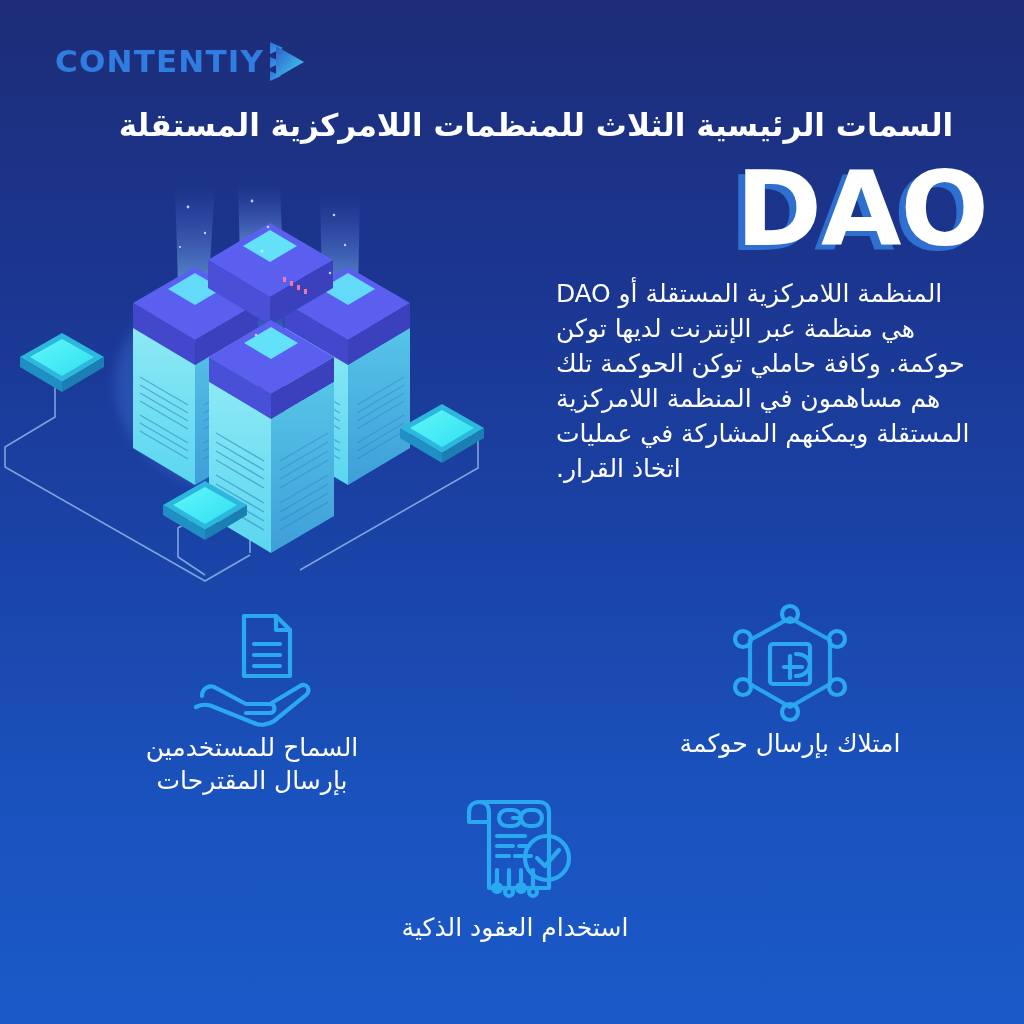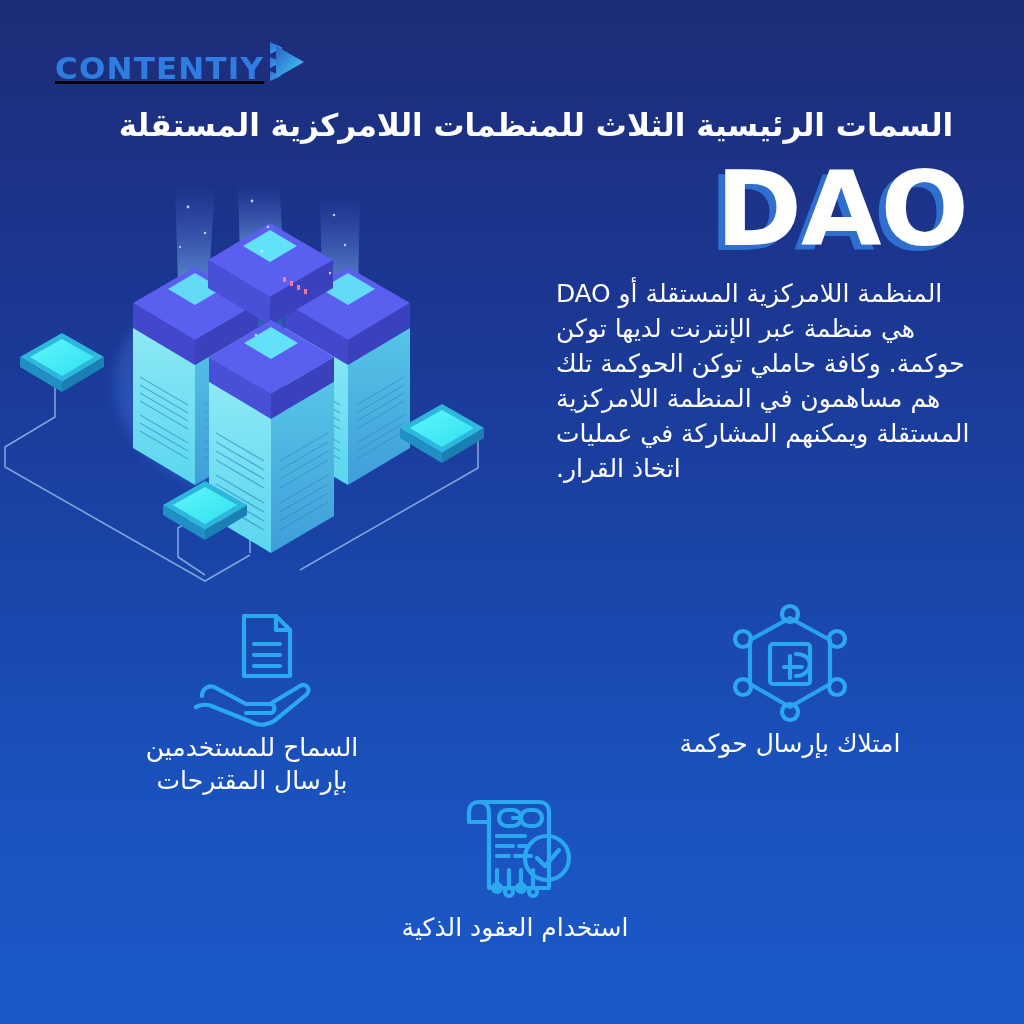--- a/index.html
+++ b/index.html
@@ -8,40 +8,40 @@
     width:1024px;height:1024px;overflow:hidden;
     font-family:"DejaVu Sans","Liberation Sans",sans-serif;
   }
   #canvas{
     position:relative;width:1024px;height:1024px;
     background:linear-gradient(180deg,#1d2d77 0%,#1b3691 28%,#1a44a8 55%,#1a52bd 78%,#1a5ac8 100%);
     overflow:hidden;
   }
 
   
-  #logo{position:absolute;left:55px;top:38px;display:flex;align-items:flex-end;text-decoration:underline;}
+  #logo{position:absolute;left:55px;top:38px;display:flex;align-items:center;}
   #logo .mark{width:46px;height:46px;display:block;}
   #logo .wordmark{
     font-family:"DejaVu Sans","Liberation Sans",sans-serif;
     font-size:31px;font-weight:bold;letter-spacing:1.2px;
     color:#2f7de0;direction:ltr;line-height:1;
   }
 
   
   #headline{
     position:absolute;right:48px;top:106px;width:880px;
     text-align:center;direction:rtl;
     color:#ffffff;font-size:31px;font-weight:bold;line-height:1.28;
     letter-spacing:-.3px;
     white-space:nowrap;
   }
 
   
   #dao{
-    position:absolute;right:56px;top:157px;
+    position:absolute;right:36px;top:157px;
     direction:ltr;text-align:right;width:940px;
     font-size:104px;font-weight:bold;line-height:1;
     color:#ffffff;letter-spacing:-1px;
     text-shadow:-7px 5px 0 #2f6fd0;
   }
 
   
   #para{
     position:absolute;right:48px;top:276px;width:420px;
     text-align:left;direction:rtl;

